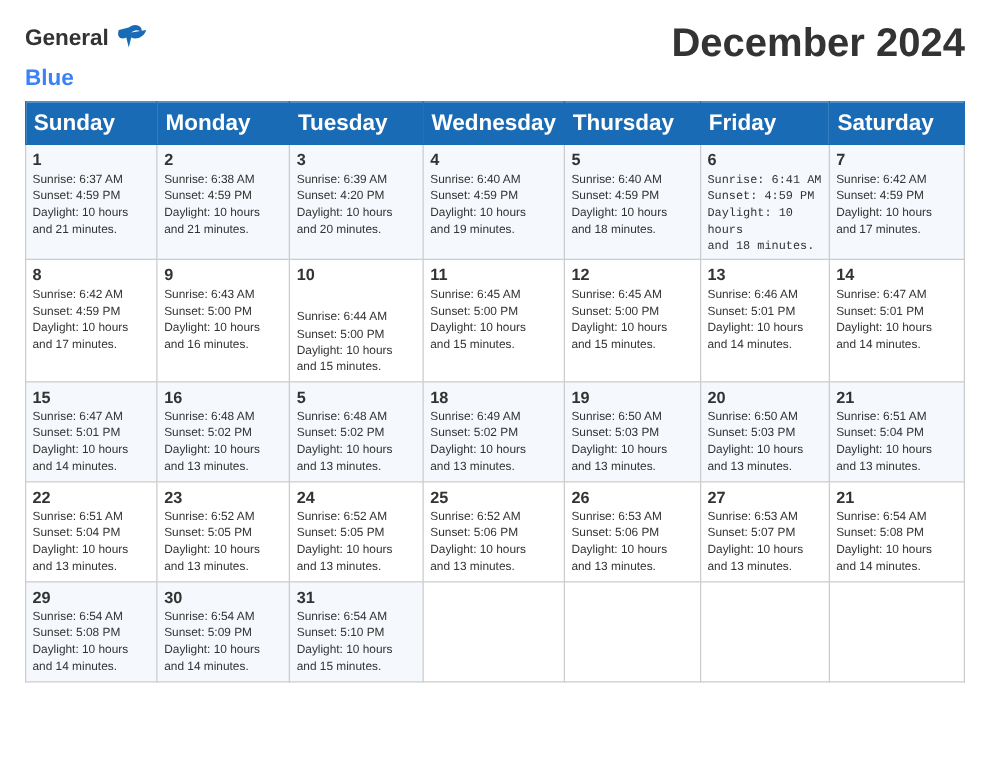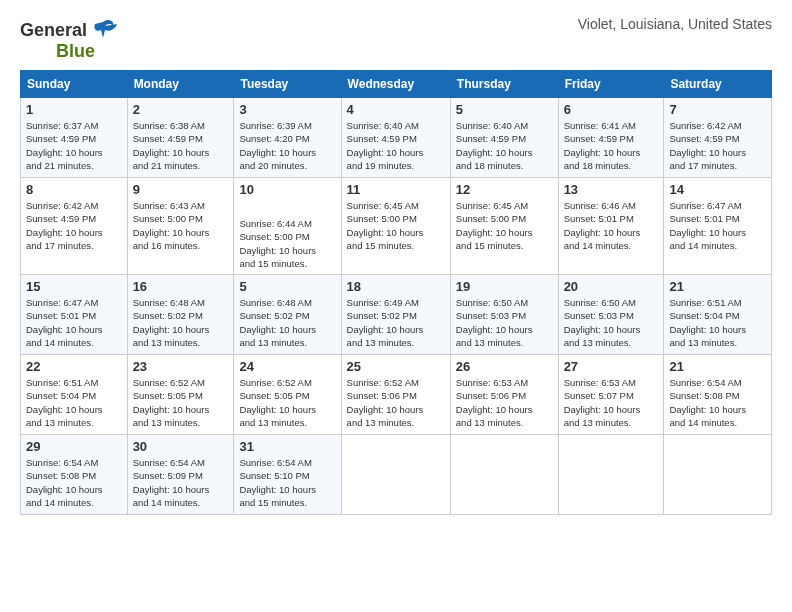--- a/index.html
+++ b/index.html
@@ -26,43 +26,42 @@
       gap: 4px;
     }
     .logo-text-general {
       font-size: 18px;
       font-weight: bold;
       color: #333;
     }
     .logo-text-blue {
       font-size: 18px;
       font-weight: bold;
-      color: #4d7c0f;
-      margin-left: 36px;
+      color: #3b82f6;
     }
     .title-section {
       text-align: right;
     }
     .month-title {
       font-size: 32px;
       font-weight: bold;
       color: #333;
     }
     .location {
       font-size: 14px;
       color: #555;
     }
     table {
       width: 100%;
       border-collapse: collapse;
     }
     thead tr th {
       background-color: #1a6bb5;
       color: white;
-      font-size: 12px;
+      font-size: 18px;
       font-weight: bold;
       padding: 6px 6px;
       text-align: left;
       border: 1px solid #1a6bb5;
     }
     tbody tr td {
       vertical-align: top;
       border: 1px solid #ccc;
       padding: 4px 5px;
       font-size: 10px;
@@ -92,32 +91,32 @@
     td.empty {
       background: #fff !important;
     }
   </style>
 </head>
 <body>
 
 <div class="page">
   <div class="header">
     <div class="logo">
-      <div style="display:flex; flex-direction:column; align-items:center; line-height:1;">
+      <div style="display:flex; flex-direction:column; align-items:center; line-height:1;gap:11px;">
         <div style="display:flex; align-items:center;">
           <span class="logo-text-general">General</span>
           <svg width="28" height="28" viewBox="0 0 28 28" style="margin-left:2px;">
             <path d="M14 6 C18 2, 26 4, 24 10 C22 7, 18 8, 16 10 L28 8 C26 14, 20 16, 16 14 L14 22 L12 14 C8 16, 4 14, 6 8 L14 6Z" fill="#1a6bb5"></path>
           </svg>
         </div>
         <span class="logo-text-blue" style="align-self:flex-start; margin-top:-2px;">Blue</span>
       </div>
     </div>
     <div class="title-section">
-      <div class="location">Violet, Louisiana, United States</div>
+      <div class="month-title">December 2024</div>
     </div>
   </div>
 
   <table>
     <thead>
       <tr>
       <th>Sunday</th>
           <th>Monday</th>
           <th>Tuesday</th>
           <th>Wednesday</th>
@@ -158,21 +157,21 @@
           </td>
           <td>
             <span class="day-num">5</span>
             <div class="day-info" style="white-space: pre-line;">Sunrise: 6:40 AM
 Sunset: 4:59 PM
 Daylight: 10 hours
 and 18 minutes.</div>
           </td>
           <td>
             <span class="day-num">6</span>
-            <div class="day-info" style="white-space: pre-line;">Sunrise: 6:41 AM
+            <div class="day-info" style="white-space: pre-line; font-family: Liberation Mono, monospace;">Sunrise: 6:41 AM
 Sunset: 4:59 PM
 Daylight: 10 hours
 and 18 minutes.</div>
           </td>
           <td>
             <span class="day-num">7</span>
             <div class="day-info" style="white-space: pre-line;">Sunrise: 6:42 AM
 Sunset: 4:59 PM
 Daylight: 10 hours
 and 17 minutes.</div>

